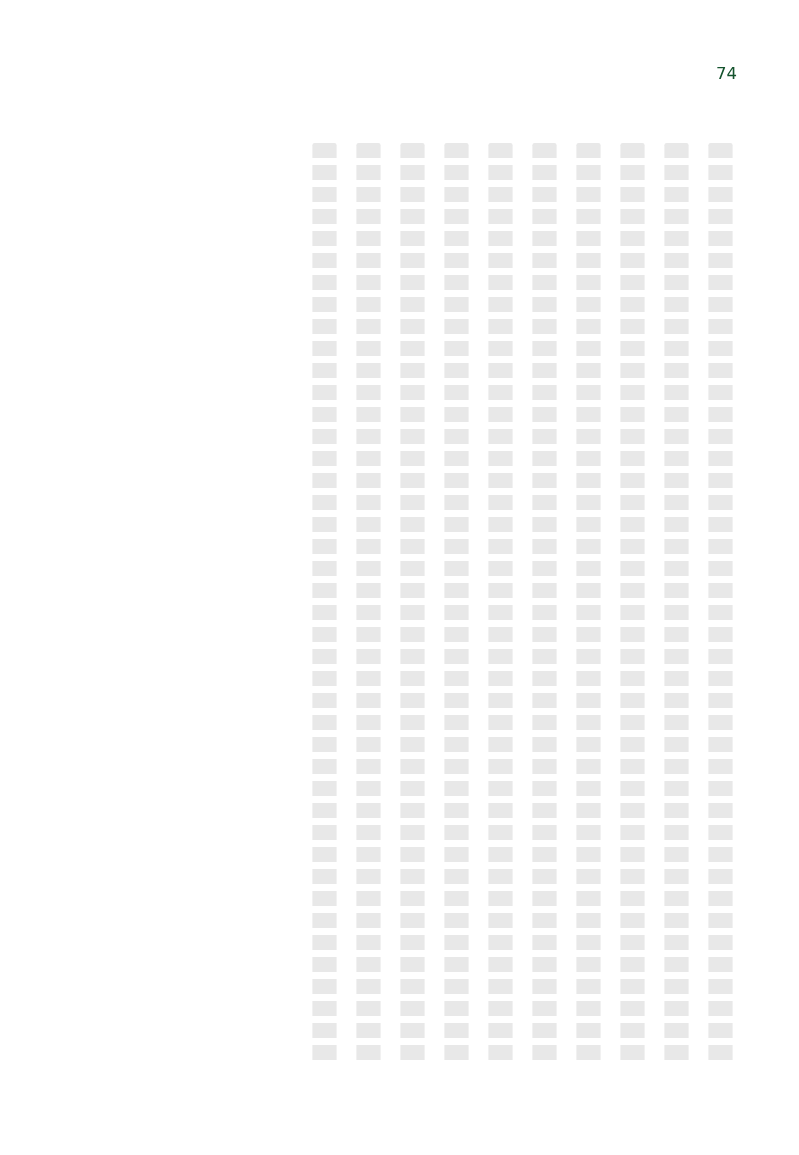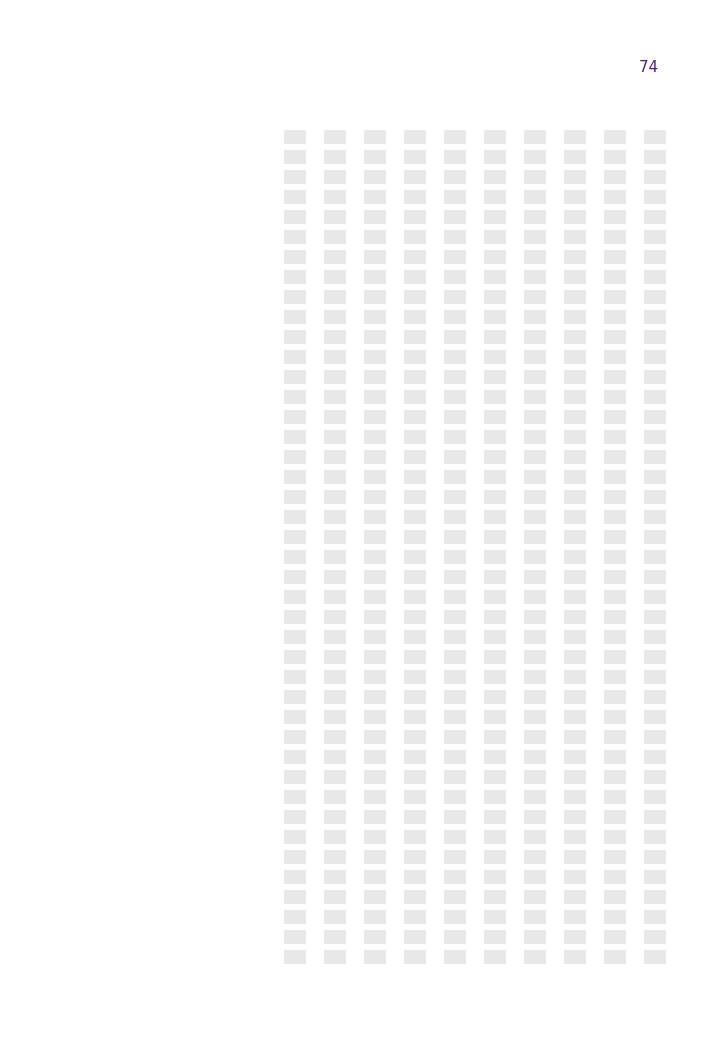--- a/index.html
+++ b/index.html
@@ -1,17 +1,17 @@
 <!DOCTYPE html>
 <html><head>
 <meta charset="utf-8">
 <style>
   body { margin:0; width:726px; height:1050px; background:#ffffff; font-family:"DejaVu Sans", sans-serif; }
   .page { position:relative; width:726px; height:1050px; }
-  .page-number { position:absolute; top:58px; right:68px; font-size:15px; color:#4c1d95; }
+  .page-number { position:absolute; top:58px; right:56px; font-size:15px; color:#14532d; }
   .text-area { position:absolute; top:130px; right:60px; left:60px; bottom:80px;
                display:flex; flex-direction:row-reverse; gap:18px; }
   .col { width:22px; background:repeating-linear-gradient(#e8e8e8 0 14px, #fff 14px 20px);
          border-radius:2px; }
 </style>
 </head>
 <body>
 
 <div class="page">
   <div class="page-number">74</div>

